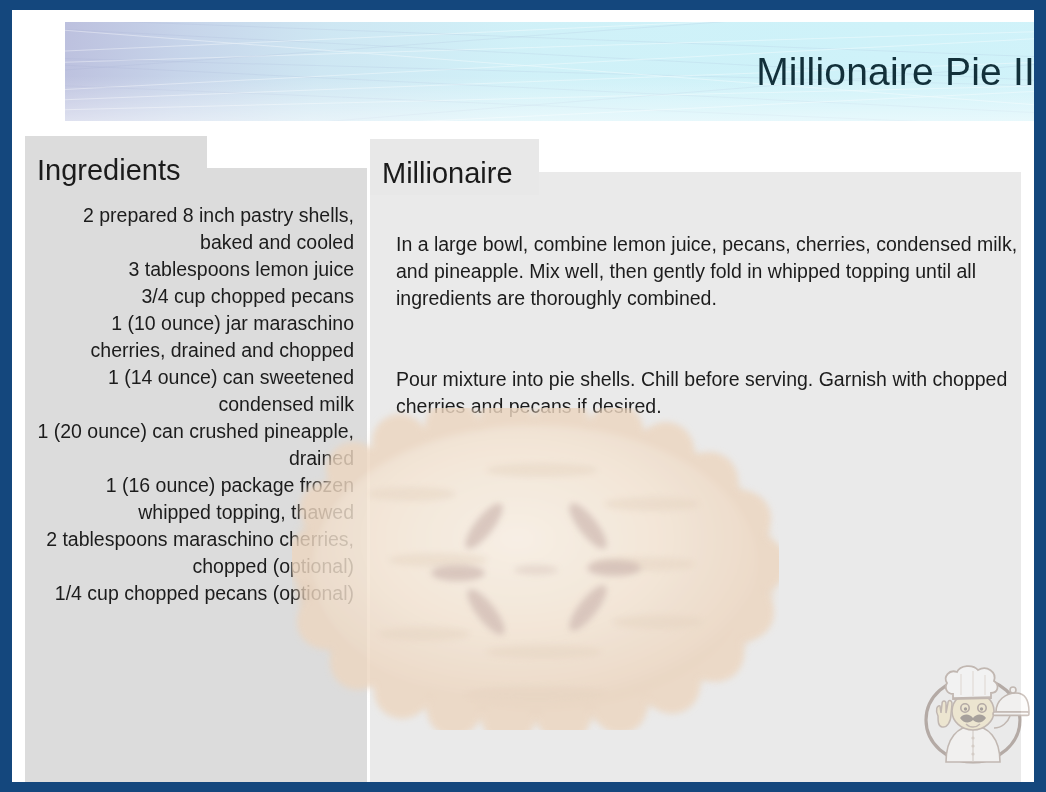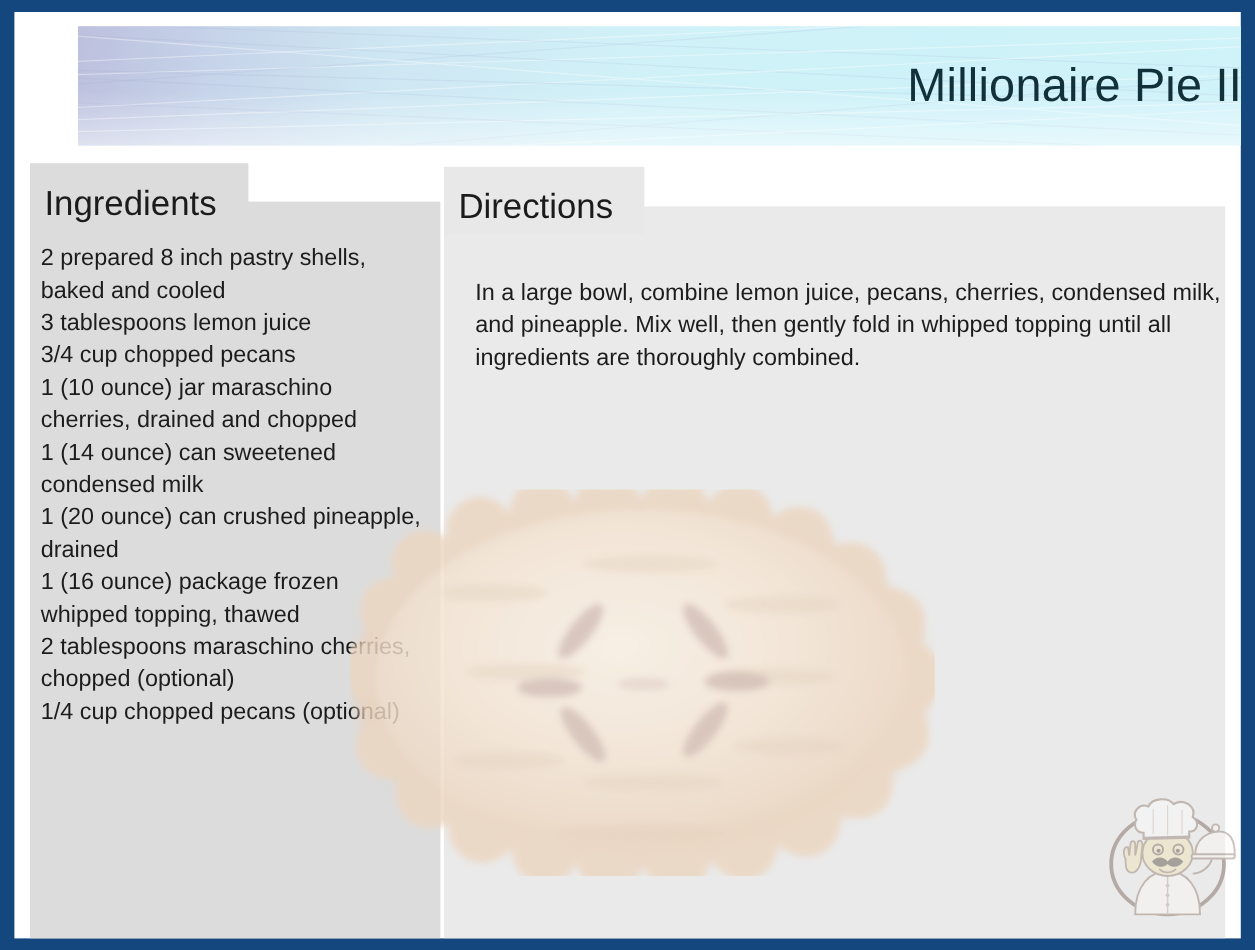--- a/index.html
+++ b/index.html
@@ -84,21 +84,21 @@
   #ing-tab{left:13px;top:126px;background:#dcdcdc;}
   #dir-tab{left:358px;top:129px;background:#e8e8e8;}
 
   .body-text{
     position:absolute;
     font-size:19.5px;
     line-height:27px;
     color:#1c1c1c;
     white-space:pre-line;
   }
-  #ing-list{left:22px;top:192px;width:320px;}
+  #ing-list{left:22px;top:192px;width:320px;text-align:right;}
   #dir-body{left:384px;top:194px;width:636px;}
   #dir-body p{margin:0;}
   #dir-body p + p{margin-top:27px;}
 
   
   #pie{
     position:absolute;
     left:280px;top:398px;
     width:487px;height:322px;
     opacity:.82;
@@ -145,23 +145,24 @@
 3 tablespoons lemon juice
 3/4 cup chopped pecans
 1 (10 ounce) jar maraschino cherries, drained and chopped
 1 (14 ounce) can sweetened condensed milk
 1 (20 ounce) can crushed pineapple, drained
 1 (16 ounce) package frozen whipped topping, thawed
 2 tablespoons maraschino cherries, chopped (optional)
 1/4 cup chopped pecans (optional)</div>
 
   <div id="dir-panel" class="panel"></div>
-  <div id="dir-tab" class="tab">Directions</div>
+  <div id="dir-tab" class="tab">Millionaire</div>
   <div id="dir-body" class="body-text">
     <p>In a large bowl, combine lemon juice, pecans, cherries, condensed milk, and pineapple. Mix well, then gently fold in whipped topping until all ingredients are thoroughly combined.</p>
+    <p>Pour mixture into pie shells. Chill before serving. Garnish with chopped cherries and pecans if desired.</p>
   </div>
 
   <svg id="pie" viewBox="0 0 487 322">
     <defs>
       <radialGradient id="pieFill" cx="46%" cy="40%" r="68%">
         <stop offset="0%" stop-color="#faf0e4"></stop>
         <stop offset="45%" stop-color="#f5e6d5"></stop>
         <stop offset="78%" stop-color="#eed9c4"></stop>
         <stop offset="100%" stop-color="#e5cdb5"></stop>
       </radialGradient>

